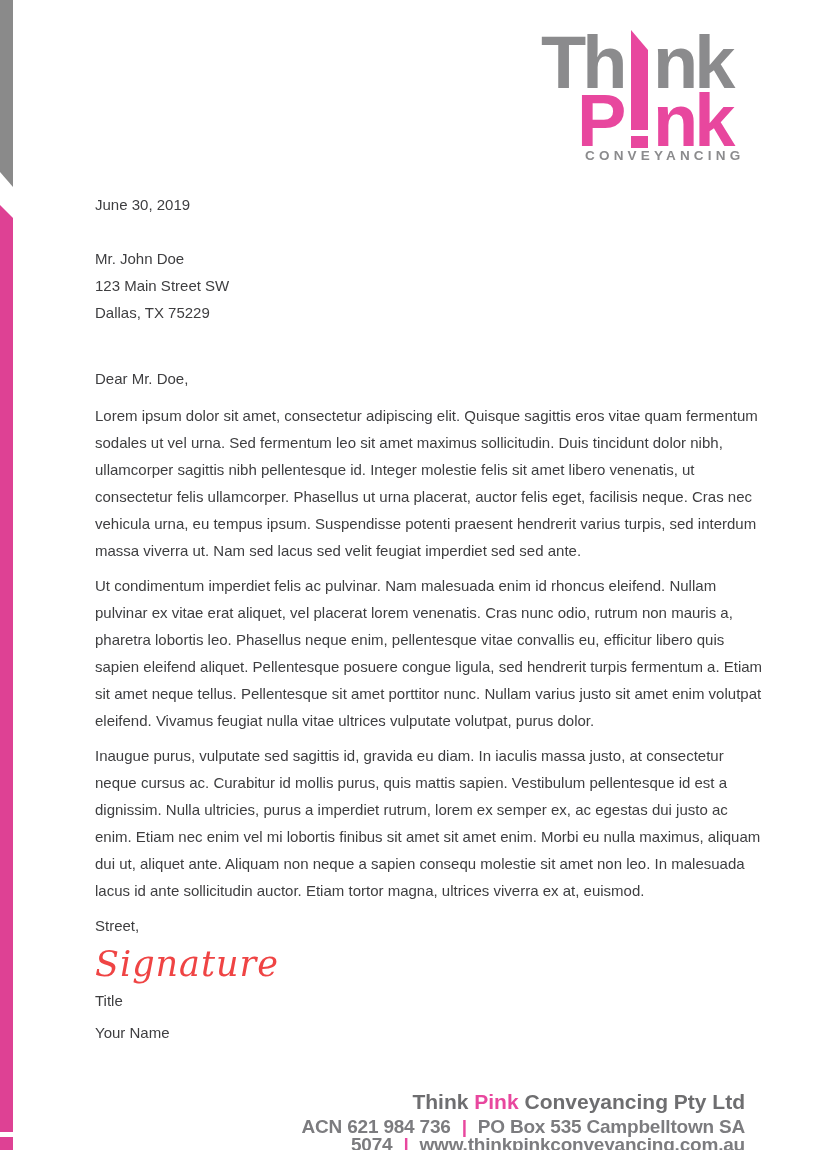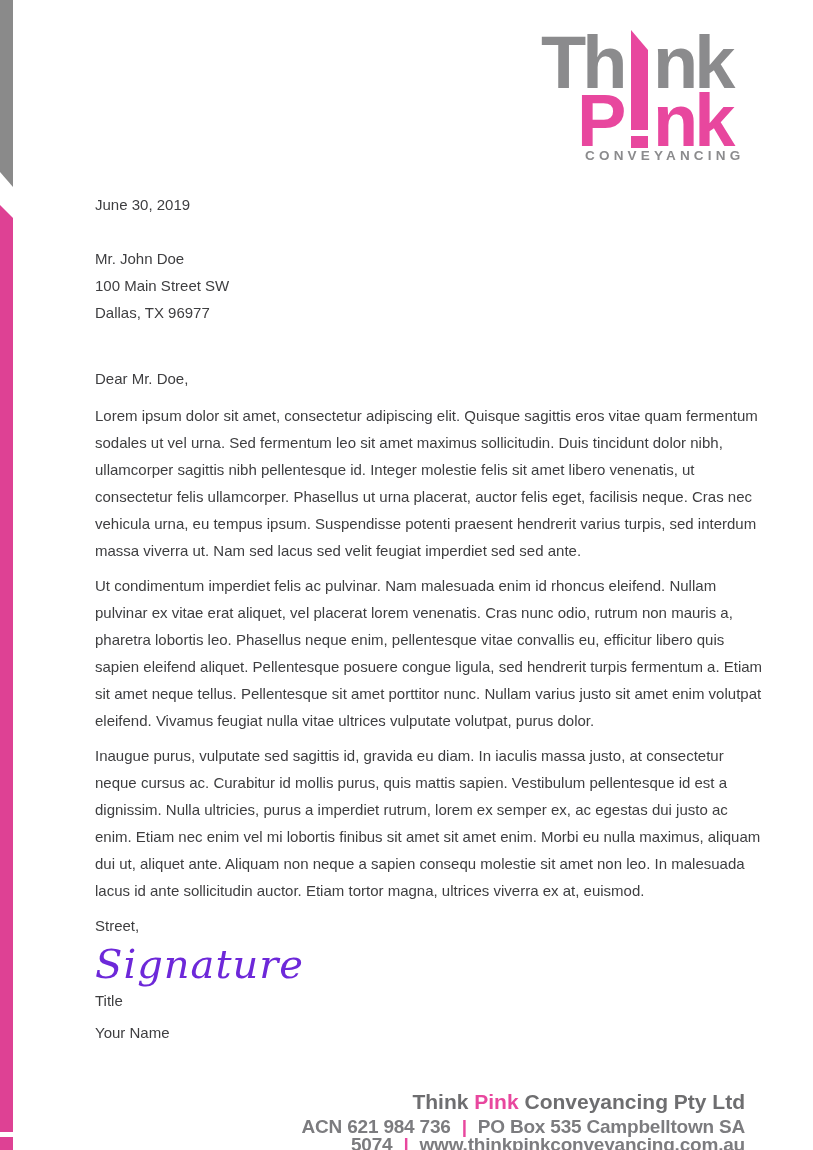--- a/index.html
+++ b/index.html
@@ -48,22 +48,22 @@
   }
   .content p { margin: 0; }
   .date { margin-bottom: 27px !important; }
   .address { margin-bottom: 39px !important; }
   .salutation { margin-bottom: 10px !important; }
   .para { margin-bottom: 8px !important; }
   .closing { margin-top: 0; }
   .signature {
     font-family: "DejaVu Serif", serif;
     font-style: italic;
-    font-size: 40px; line-height: 50px;
-    color: #6d28d9;
+    font-size: 35px; line-height: 50px;
+    color: #ef4444;
     letter-spacing: 1px;
   }
   .sender { line-height: 24px; }
   .sender-name { margin-top: 8px !important; }
 
   
   .footer {
     position: absolute; right: 68px; top: 1093px;
     text-align: right;
     font-weight: bold;
@@ -92,22 +92,22 @@
       <rect x="90" y="110" width="17" height="12" fill="#e8479e"></rect>
       <text class="tagline" x="44" y="134">CONVEYANCING</text>
     </svg>
   </div>
 
   <div class="content">
     <p class="date">June 30, 2019</p>
 
     <p class="address">
       <span>Mr. John Doe</span><br>
-      <span>100 Main Street SW</span><br>
-      <span>Dallas, TX 96977</span>
+      <span>123 Main Street SW</span><br>
+      <span>Dallas, TX 75229</span>
     </p>
 
     <p class="salutation">Dear Mr. Doe,</p>
 
     <p class="para">Lorem ipsum dolor sit amet, consectetur adipiscing elit. Quisque sagittis eros vitae quam fermentum sodales ut vel urna. Sed fermentum leo sit amet maximus sollicitudin. Duis tincidunt dolor nibh, ullamcorper sagittis nibh pellentesque id. Integer molestie felis sit amet libero venenatis, ut consectetur felis ullamcorper. Phasellus ut urna placerat, auctor felis eget, facilisis neque. Cras nec vehicula urna, eu tempus ipsum. Suspendisse potenti praesent hendrerit varius turpis, sed interdum massa viverra ut. Nam sed lacus sed velit feugiat imperdiet sed sed ante.</p>
     <p class="para">Ut condimentum imperdiet felis ac pulvinar. Nam malesuada enim id rhoncus eleifend. Nullam pulvinar ex vitae erat aliquet, vel placerat lorem venenatis. Cras nunc odio, rutrum non mauris a, pharetra lobortis leo. Phasellus neque enim, pellentesque vitae convallis eu, efficitur libero quis sapien eleifend aliquet. Pellentesque posuere congue ligula, sed hendrerit turpis fermentum a. Etiam sit amet neque tellus. Pellentesque sit amet porttitor nunc. Nullam varius justo sit amet enim volutpat eleifend. Vivamus feugiat nulla vitae ultrices vulputate volutpat, purus dolor.</p>
     <p class="para">Inaugue purus, vulputate sed sagittis id, gravida eu diam. In iaculis massa justo, at consectetur neque cursus ac. Curabitur id mollis purus, quis mattis sapien. Vestibulum pellentesque id est a dignissim. Nulla ultricies, purus a imperdiet rutrum, lorem ex semper ex, ac egestas dui justo ac enim. Etiam nec enim vel mi lobortis finibus sit amet sit amet enim. Morbi eu nulla maximus, aliquam dui ut, aliquet ante. Aliquam non neque a sapien consequ molestie sit amet non leo. In malesuada lacus id ante sollicitudin auctor. Etiam tortor magna, ultrices viverra ex at, euismod.</p>
 
     <p class="closing">Street,</p>
     <p class="signature">Signature</p>

